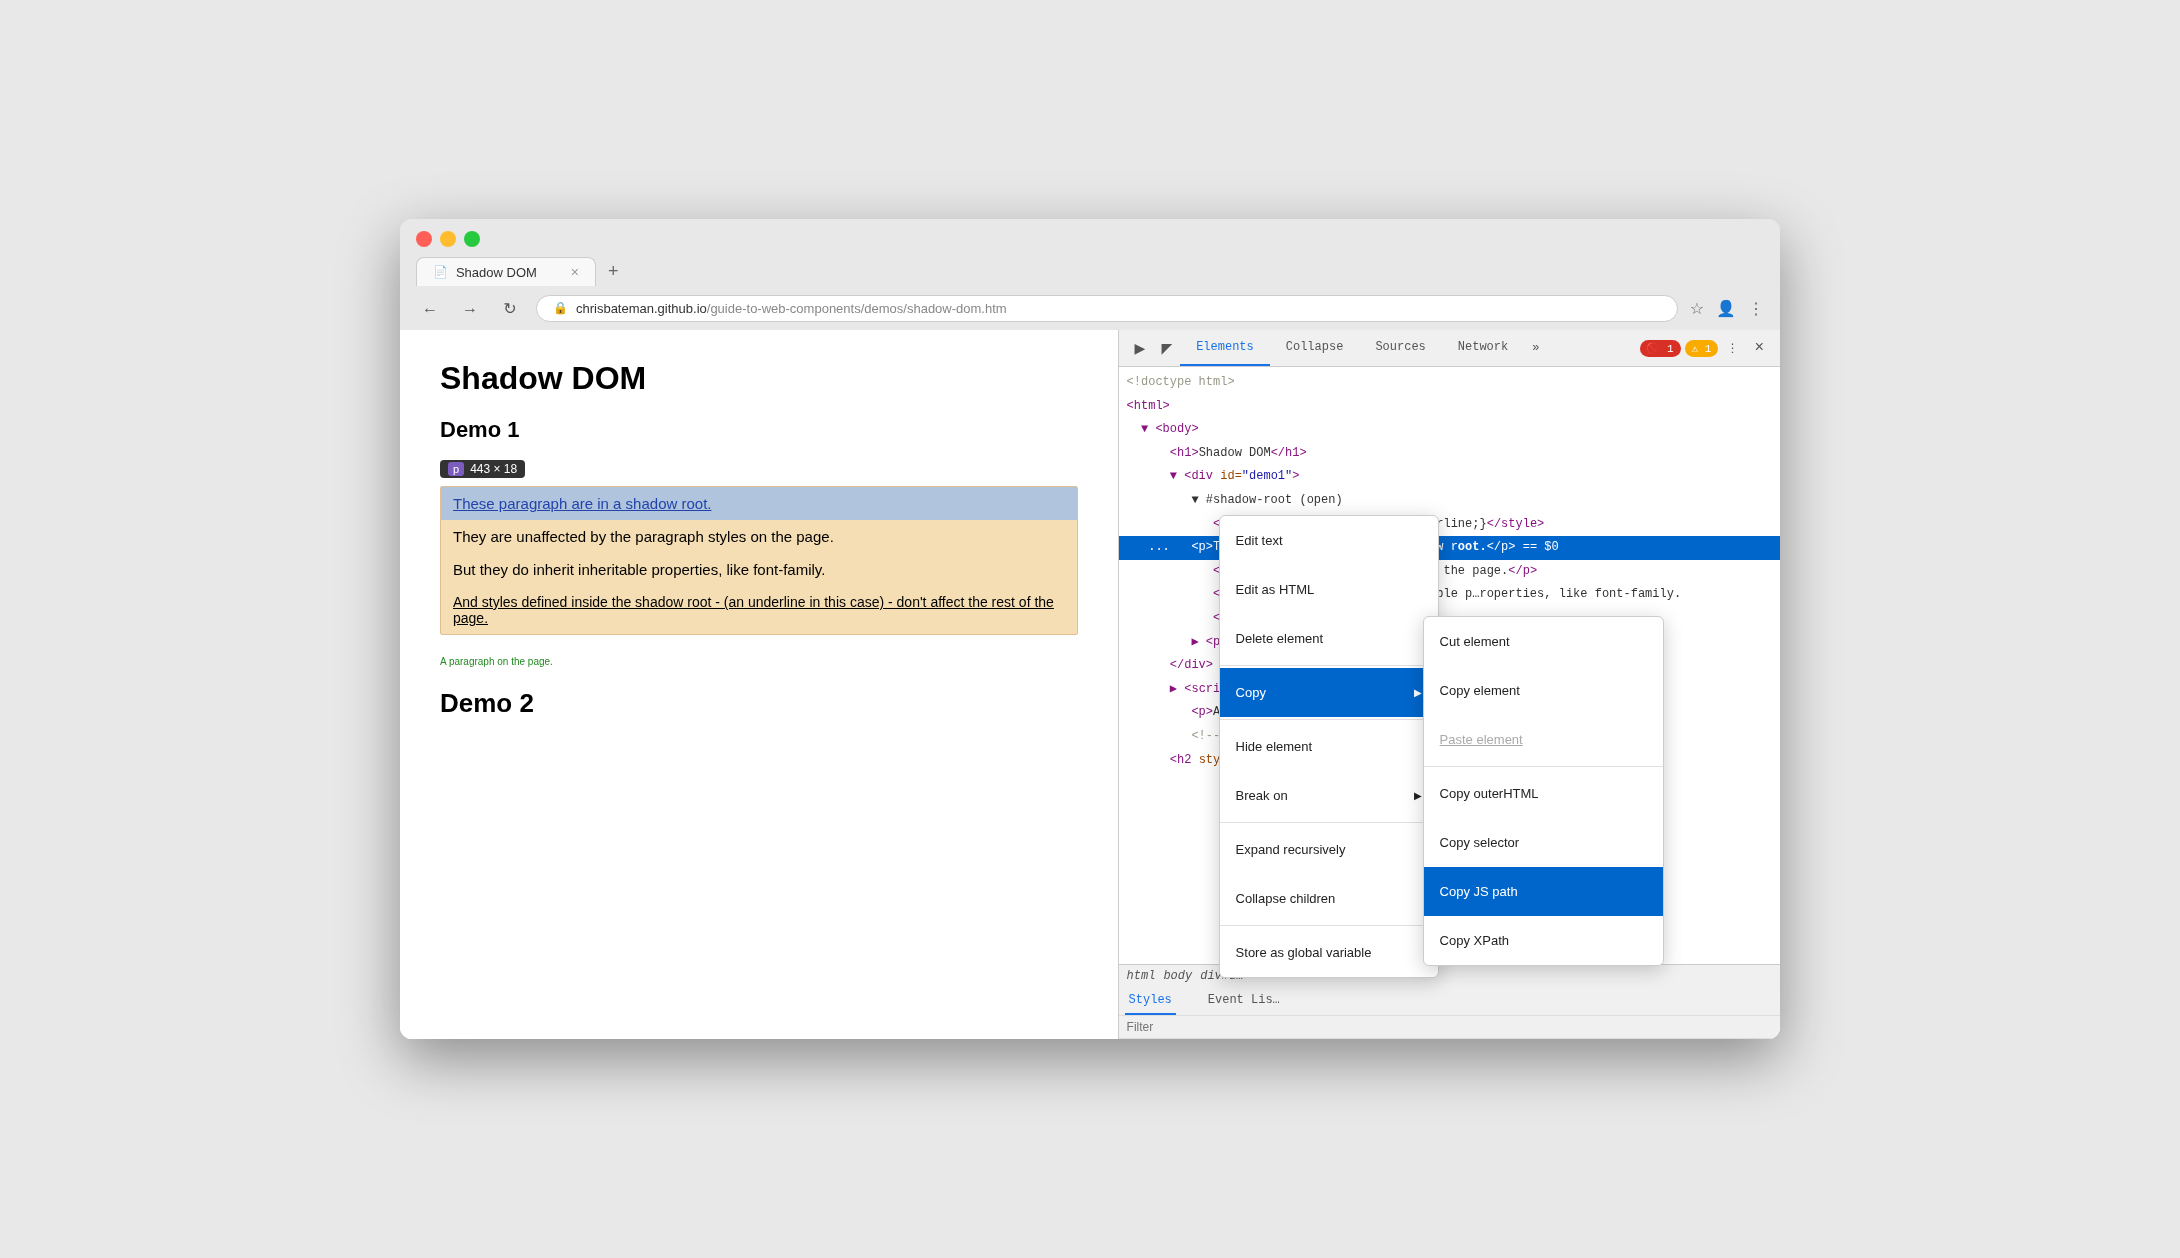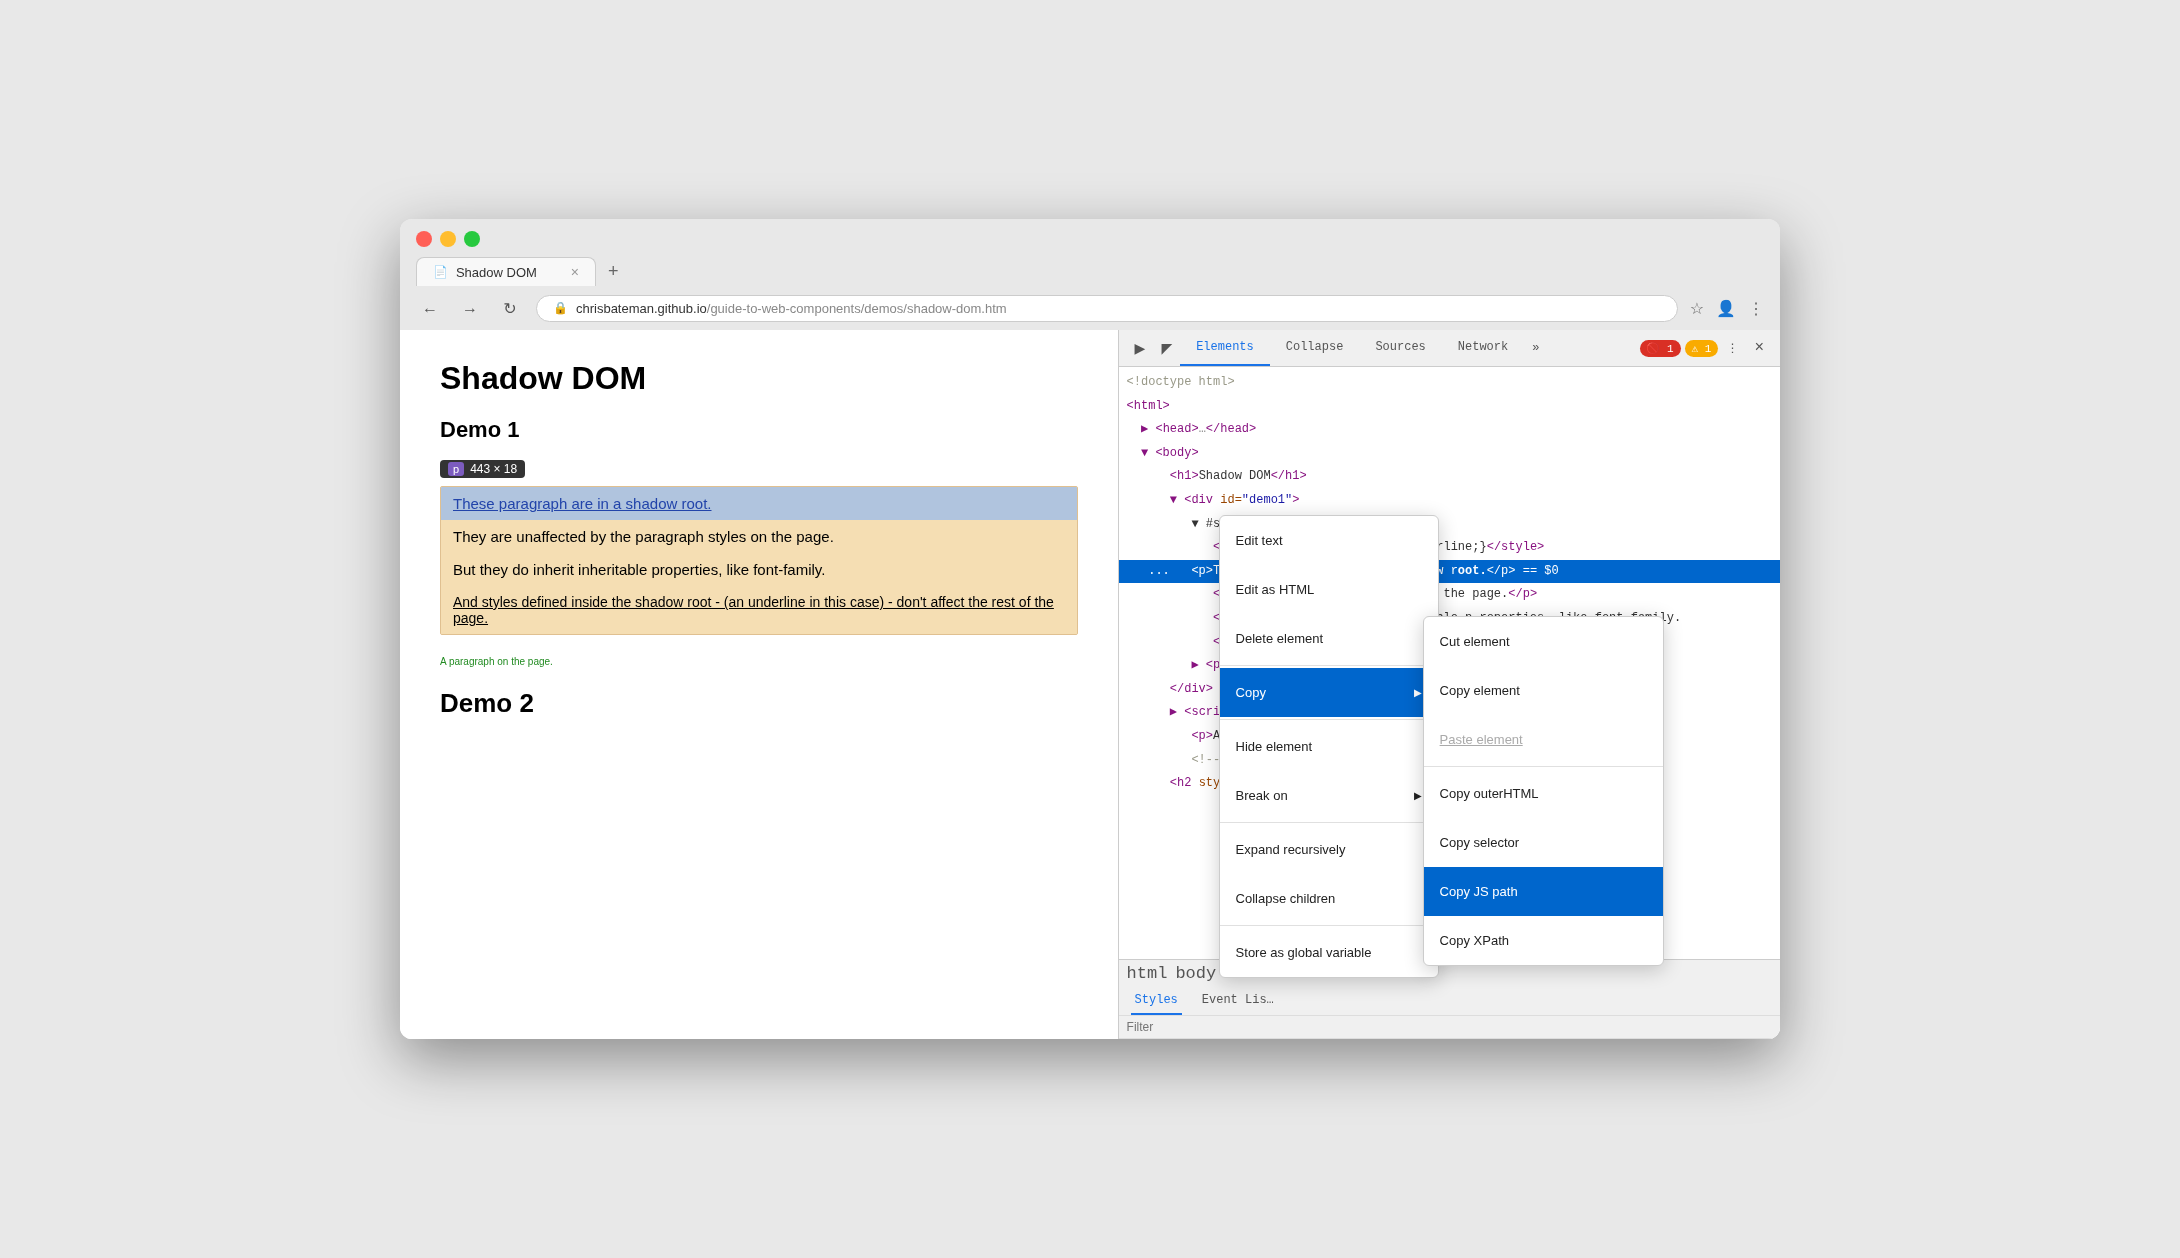--- a/index.html
+++ b/index.html
@@ -371,33 +371,34 @@
     .devtools-bottom {
       border-top: 1px solid #ccc;
       background: #f0f0f0;
       font-size: 12px;
     }
 
     .devtools-breadcrumb {
       display: flex;
       gap: 4px;
       padding: 4px 8px;
-      font-size: 17px;
-      color: #555;
+      font-size: 12px;
+      color: #555;
+      font-style: italic;
     }
 
     .breadcrumb-item {
       cursor: pointer;
       color: #555;
     }
 
     .devtools-subtabs {
       display: flex;
-      gap: 16px;
-      padding: 0 12px;
+      gap: 28px;
+      padding: 0 6px;
       border-bottom: 1px solid #ddd;
     }
 
     .subtab {
       padding: 6px 4px;
       font-size: 12px;
       cursor: pointer;
       color: #555;
       border-bottom: 2px solid transparent;
     }
@@ -496,21 +497,20 @@
           <span class="error-count">🚫 1</span>
           <span class="warn-count">⚠ 1</span>
         </div>
         <span class="devtools-dots">⋮</span>
         <span class="devtools-close">×</span>
       </div>
 
       <div class="elements-tree">
         <div class="tree-line"><span class="comment">&lt;!doctype html&gt;</span></div>
         <div class="tree-line"><span class="tag">&lt;html&gt;</span></div>
-        <div class="tree-line">&nbsp;&nbsp;<span class="tag">▶ &lt;head&gt;<span class="ellipsis">…</span>&lt;/head&gt;</span></div>
         <div class="tree-line">&nbsp;&nbsp;<span class="tag">▼ &lt;body&gt;</span></div>
         <div class="tree-line">&nbsp;&nbsp;&nbsp;&nbsp;&nbsp;&nbsp;<span class="tag">&lt;h1&gt;</span><span class="text-content">Shadow DOM</span><span class="tag">&lt;/h1&gt;</span></div>
         <div class="tree-line">&nbsp;&nbsp;&nbsp;&nbsp;&nbsp;&nbsp;<span class="tag">▼ &lt;div </span><span class="attr">id=</span><span class="str">"demo1"</span><span class="tag">&gt;</span></div>
         <div class="tree-line">&nbsp;&nbsp;&nbsp;&nbsp;&nbsp;&nbsp;&nbsp;&nbsp;&nbsp;<span class="text-content">▼ #shadow-root (open)</span></div>
         <div class="tree-line">&nbsp;&nbsp;&nbsp;&nbsp;&nbsp;&nbsp;&nbsp;&nbsp;&nbsp;&nbsp;&nbsp;&nbsp;<span class="tag">&lt;style&gt;</span><span class="text-content">p {text-decoration: underline;}</span><span class="tag">&lt;/style&gt;</span></div>
         <div class="tree-line selected">&nbsp;&nbsp;&nbsp;<span>... &nbsp;&nbsp;&lt;p&gt;These paragraphs are in a shadow r<b>oot.</b>&lt;/p&gt; == $0</span></div>
         <div class="tree-line">&nbsp;&nbsp;&nbsp;&nbsp;&nbsp;&nbsp;&nbsp;&nbsp;&nbsp;&nbsp;&nbsp;&nbsp;<span class="tag">&lt;p&gt;</span><span class="text-content">They are unaff…aph styles on the page.</span><span class="tag">&lt;/p&gt;</span></div>
         <div class="tree-line">&nbsp;&nbsp;&nbsp;&nbsp;&nbsp;&nbsp;&nbsp;&nbsp;&nbsp;&nbsp;&nbsp;&nbsp;<span class="tag">&lt;p&gt;</span><span class="text-content">But they do inherit inheritable p…roperties, like font-family.</span></div>
         <div class="tree-line">&nbsp;&nbsp;&nbsp;&nbsp;&nbsp;&nbsp;&nbsp;&nbsp;&nbsp;&nbsp;&nbsp;&nbsp;<span class="tag">&lt;/p&gt;</span></div>
         <div class="tree-line">&nbsp;&nbsp;&nbsp;&nbsp;&nbsp;&nbsp;&nbsp;&nbsp;&nbsp;<span class="tag">▶ &lt;p&gt;<span class="ellipsis">…</span>&lt;/p&gt;</span></div>

